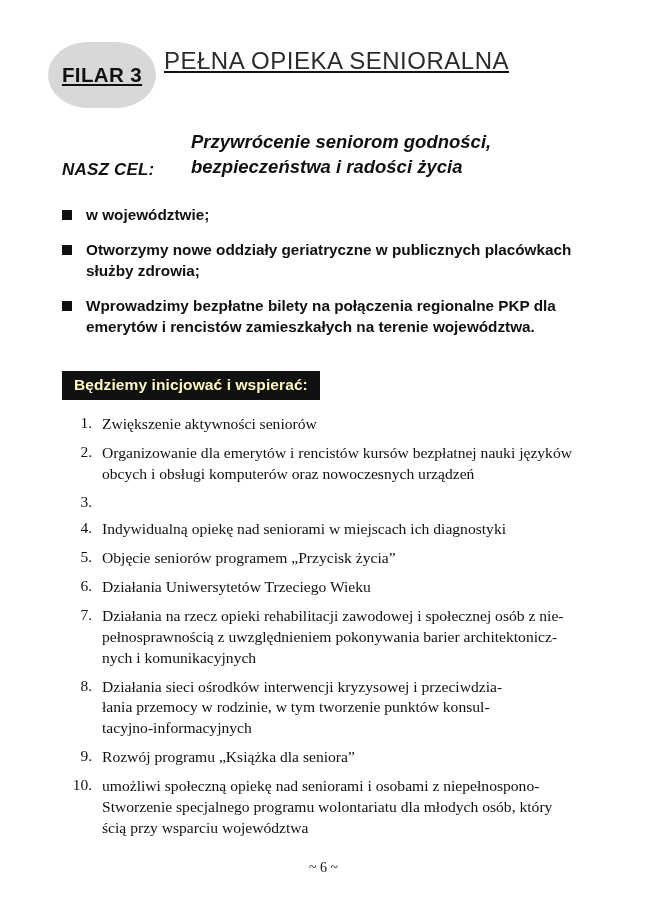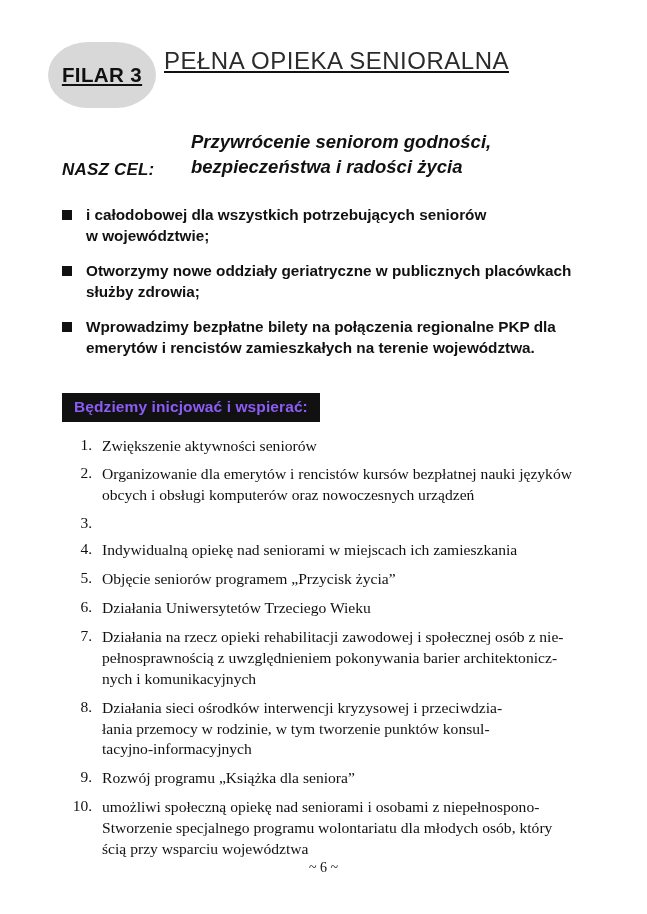--- a/index.html
+++ b/index.html
@@ -117,21 +117,21 @@
     line-height: 1.38;
     color: #111;
   }
   .bullet-text .line { display: block; }
 
   
   .section-bar {
     margin-top: 20px;
     margin-left: 14px;
     background: #111111;
-    color: #8b5cf6;
+    color: #fef9c3;
     display: inline-block;
     padding: 5px 12px 6px 12px;
     font-size: 15.5px;
     font-weight: bold;
     letter-spacing: 0.1px;
   }
 
   
   .numbered {
     margin-top: 14px;
@@ -195,21 +195,20 @@
         <span class="line">bezpieczeństwa i radości życia</span>
       </div>
     </div>
 
     
     <div class="bullets">
 
       <div class="bullet-item">
         <div class="bullet-mark"></div>
         <div class="bullet-text">
-          <span class="line">i całodobowej dla wszystkich potrzebujących seniorów</span>
           <span class="line">w województwie;</span>
         </div>
       </div>
 
       <div class="bullet-item">
         <div class="bullet-mark"></div>
         <div class="bullet-text">
           <span class="line">Otworzymy nowe oddziały geriatryczne w publicznych placówkach</span>
           <span class="line">służby zdrowia;</span>
         </div>
@@ -246,21 +245,21 @@
         </div>
       </div>
 
       <div class="num-item">
         <div class="num-idx">3.</div>
       </div>
 
       <div class="num-item">
         <div class="num-idx">4.</div>
         <div class="num-text">
-          <span class="line">Indywidualną opiekę nad seniorami w miejscach ich zamieszkania</span>
+          <span class="line">Indywidualną opiekę nad seniorami w miejscach ich diagnostyki</span>
         </div>
       </div>
 
       <div class="num-item">
         <div class="num-idx">5.</div>
         <div class="num-text">
           <span class="line">Objęcie seniorów programem „Przycisk życia”</span>
         </div>
       </div>
 

